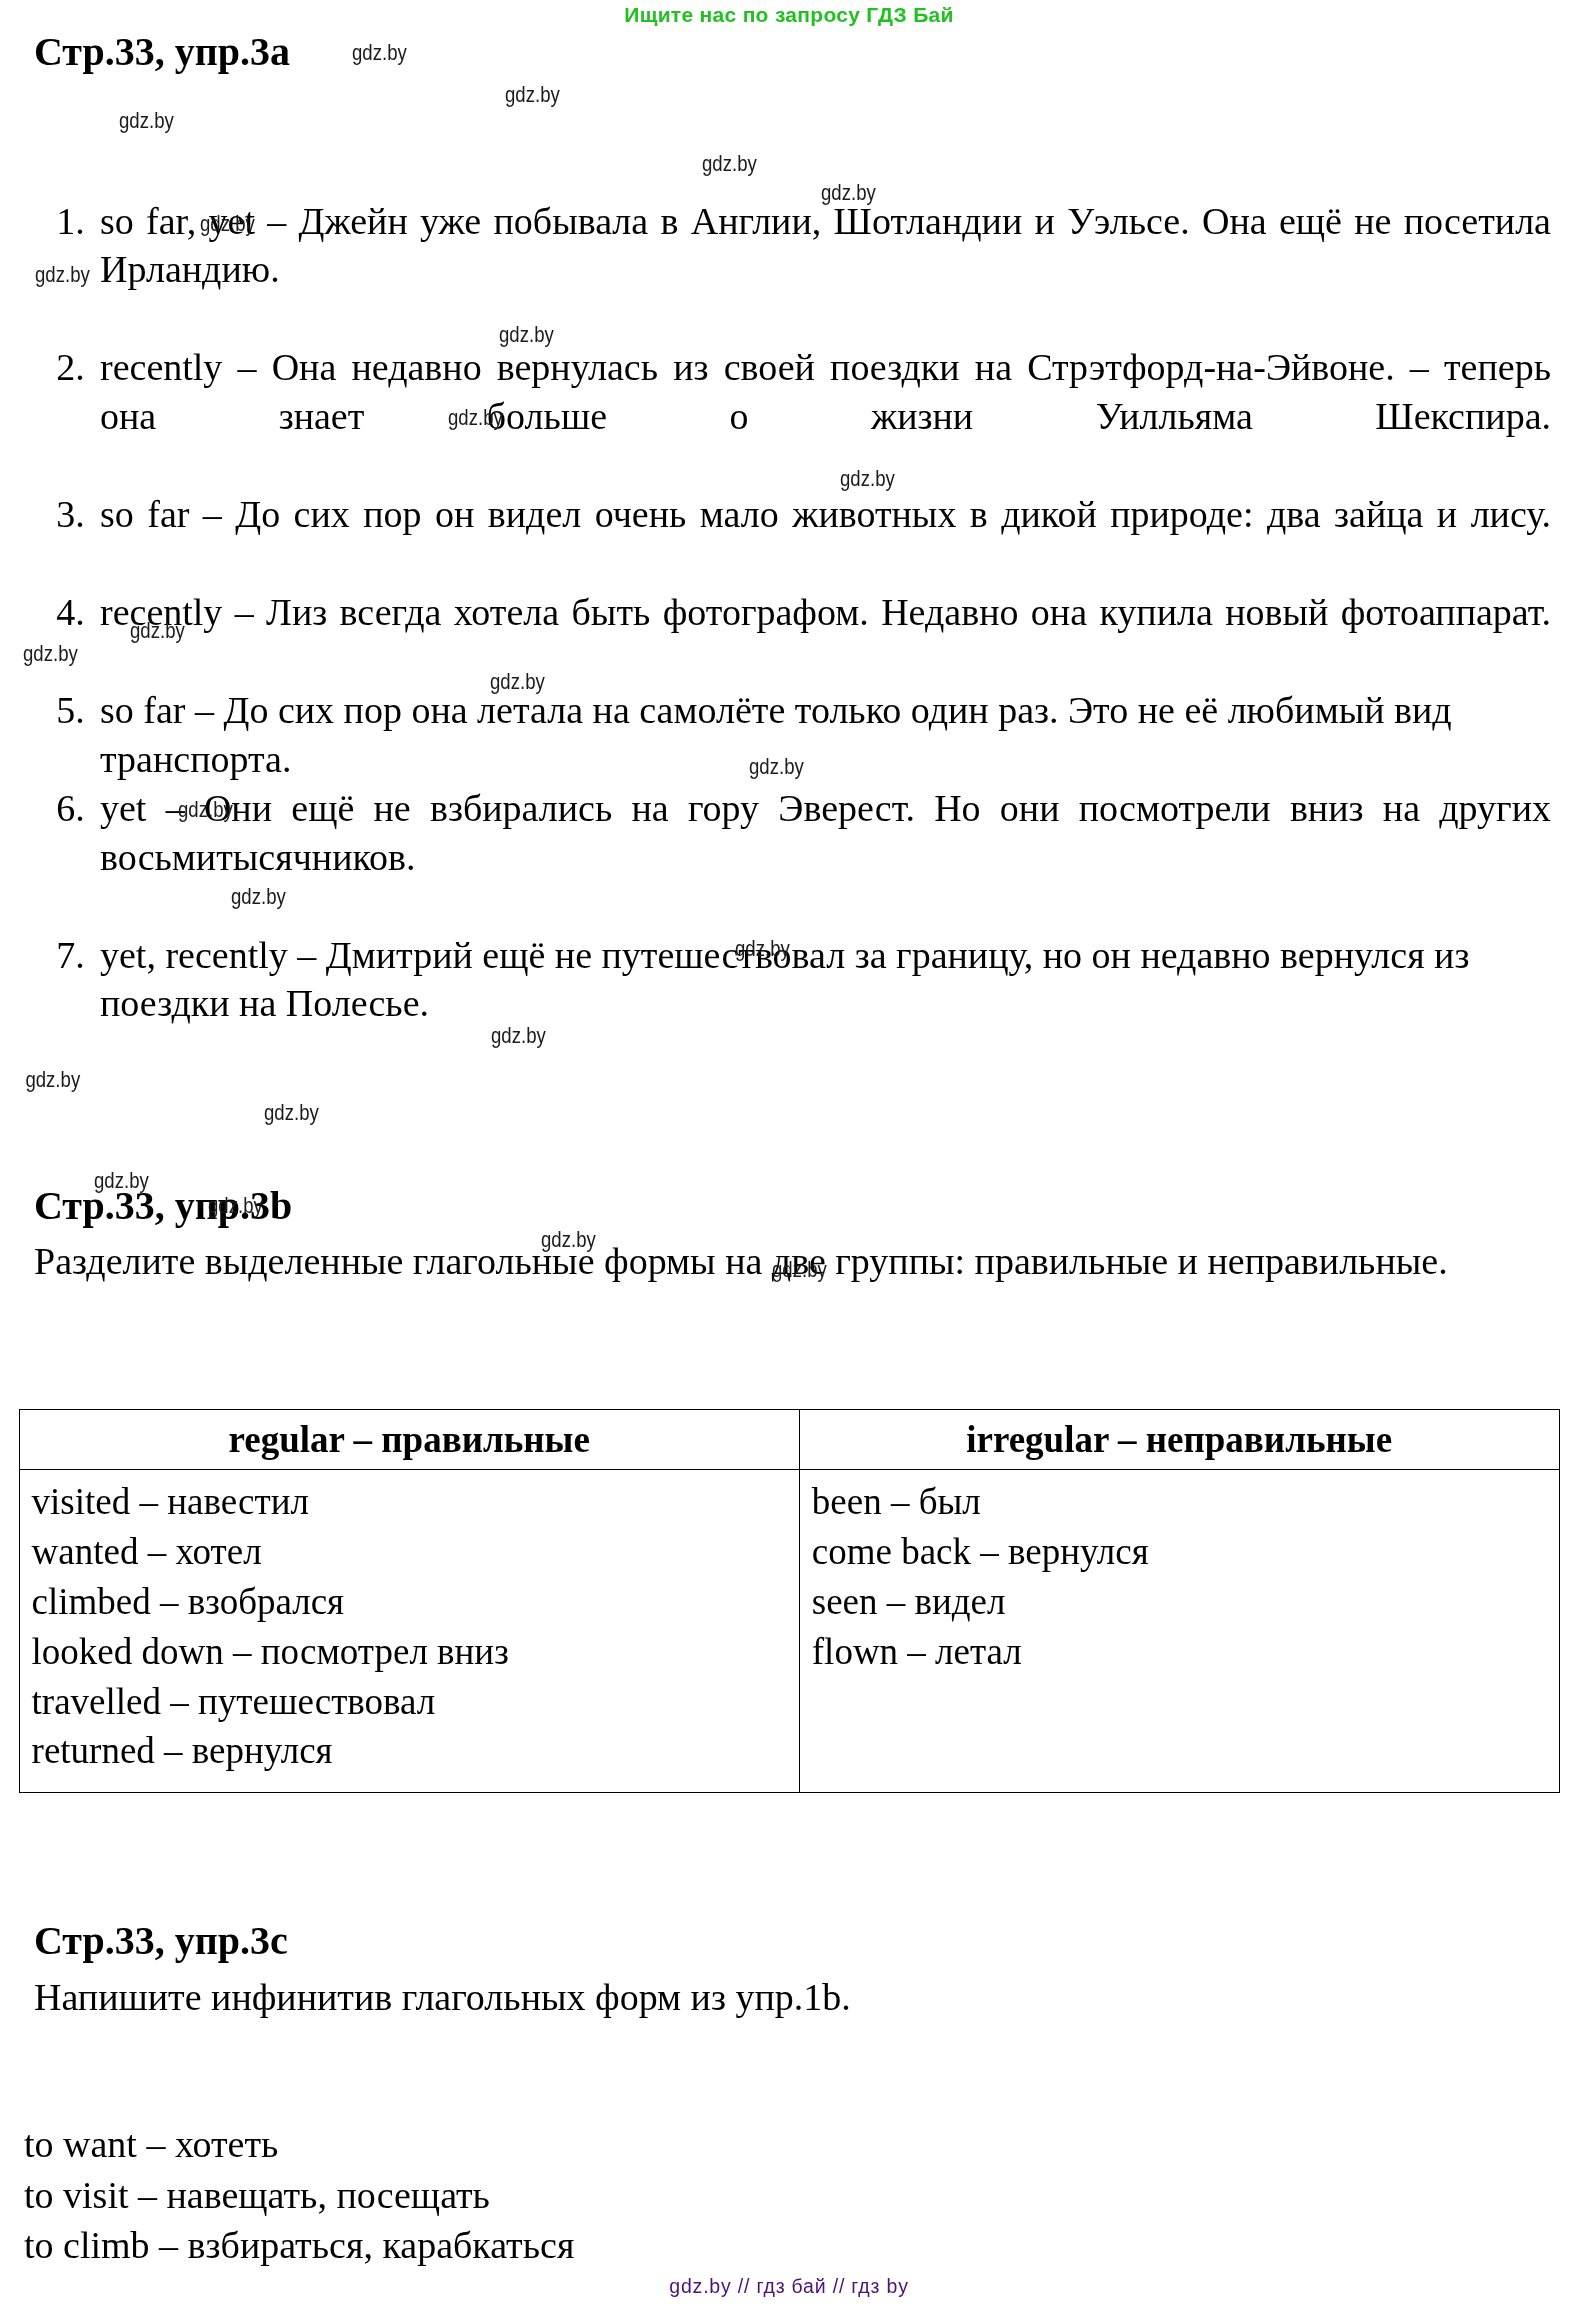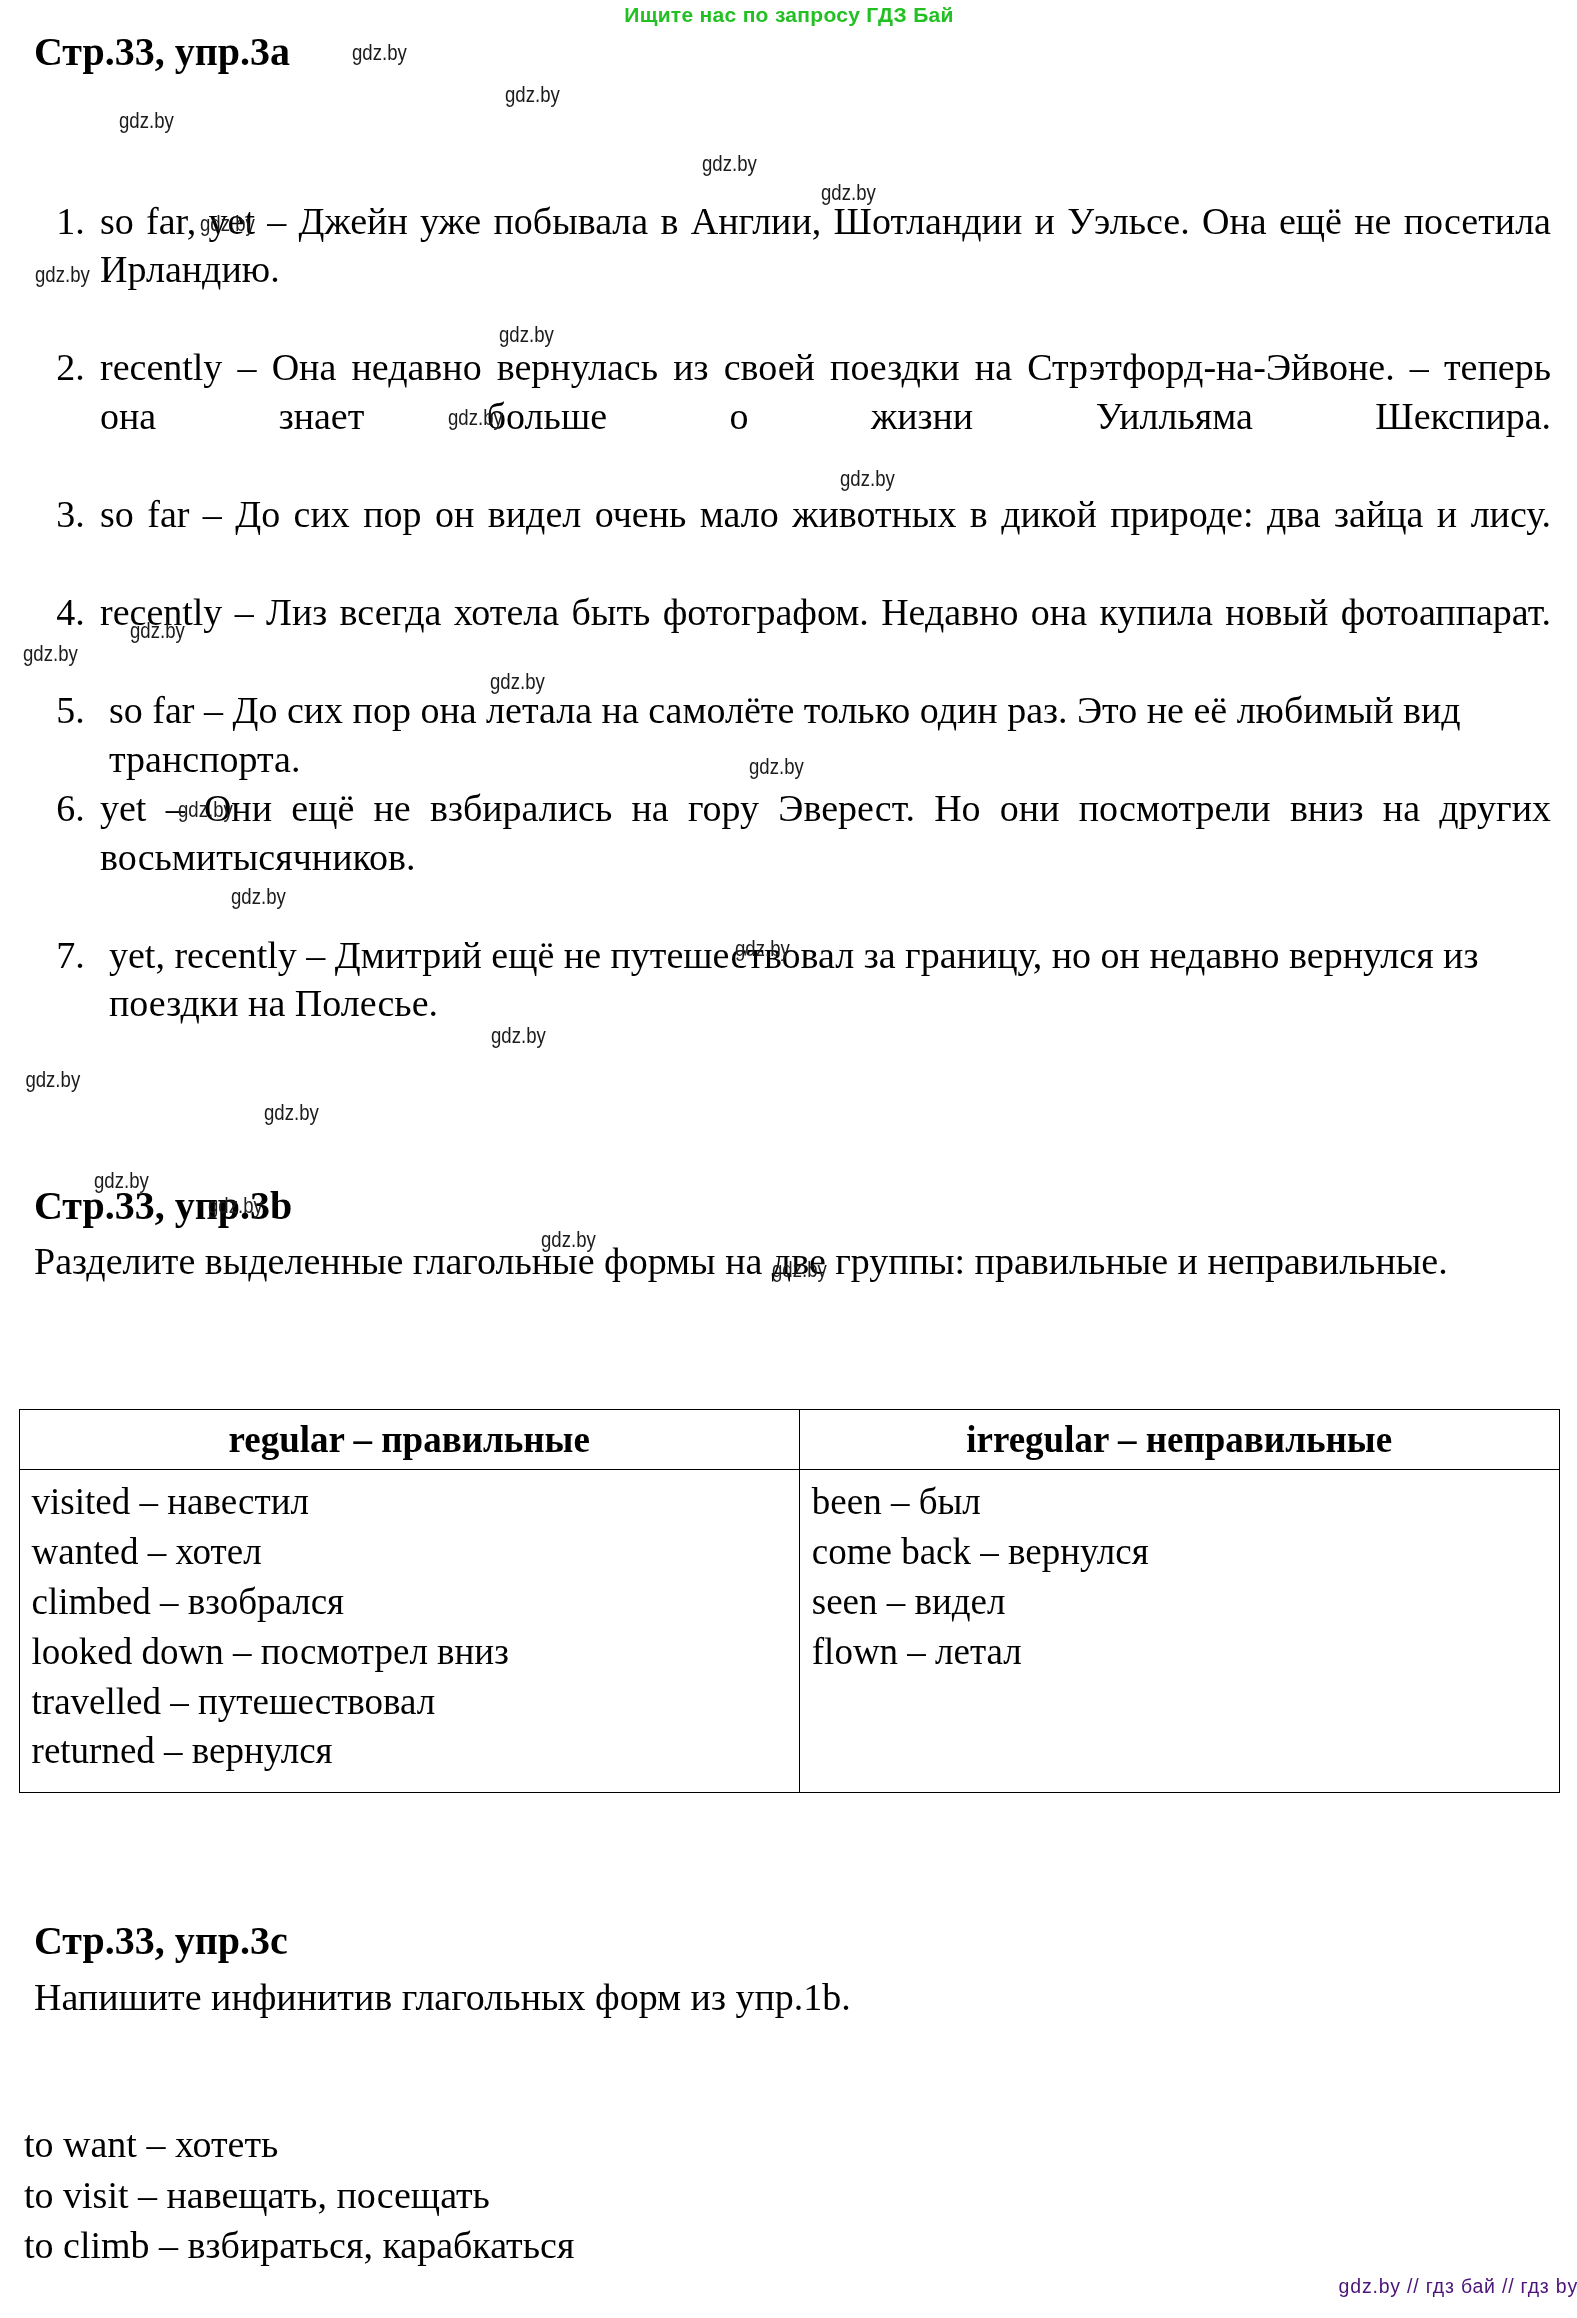--- a/index.html
+++ b/index.html
@@ -82,21 +82,21 @@
     font-size: 38px;
     line-height: 1.27;
     text-align: justify;
     text-justify: inter-word;
   }
   .answer-text::after {
     content: "";
     display: inline-block;
     width: 100%;
   }
-  .answer-text.no-justify { text-align: left; margin-left: 9px; }
+  .answer-text.no-justify { text-align: left; }
   .answer-text.no-justify::after { display: none; }
 
   
   .verb-table {
     position: absolute;
     left: 18.6px;
     top: 1409px;
     width: 1541px;
     border-collapse: collapse;
     table-layout: fixed;
@@ -134,21 +134,21 @@
     line-height: 1.33;
   }
   .inf-list div { white-space: nowrap; }
 
   
   .page-footer {
     position: absolute;
     left: 0;
     top: 2275px;
     width: 100%;
-    text-align: right;
+    text-align: center;
     font-family: "Liberation Sans", sans-serif;
     font-size: 19.5px;
     letter-spacing: 0.8px;
   }
 
   
   .watermark {
     position: absolute;
     font-family: "Liberation Sans", sans-serif;
     font-size: 18.6px;

